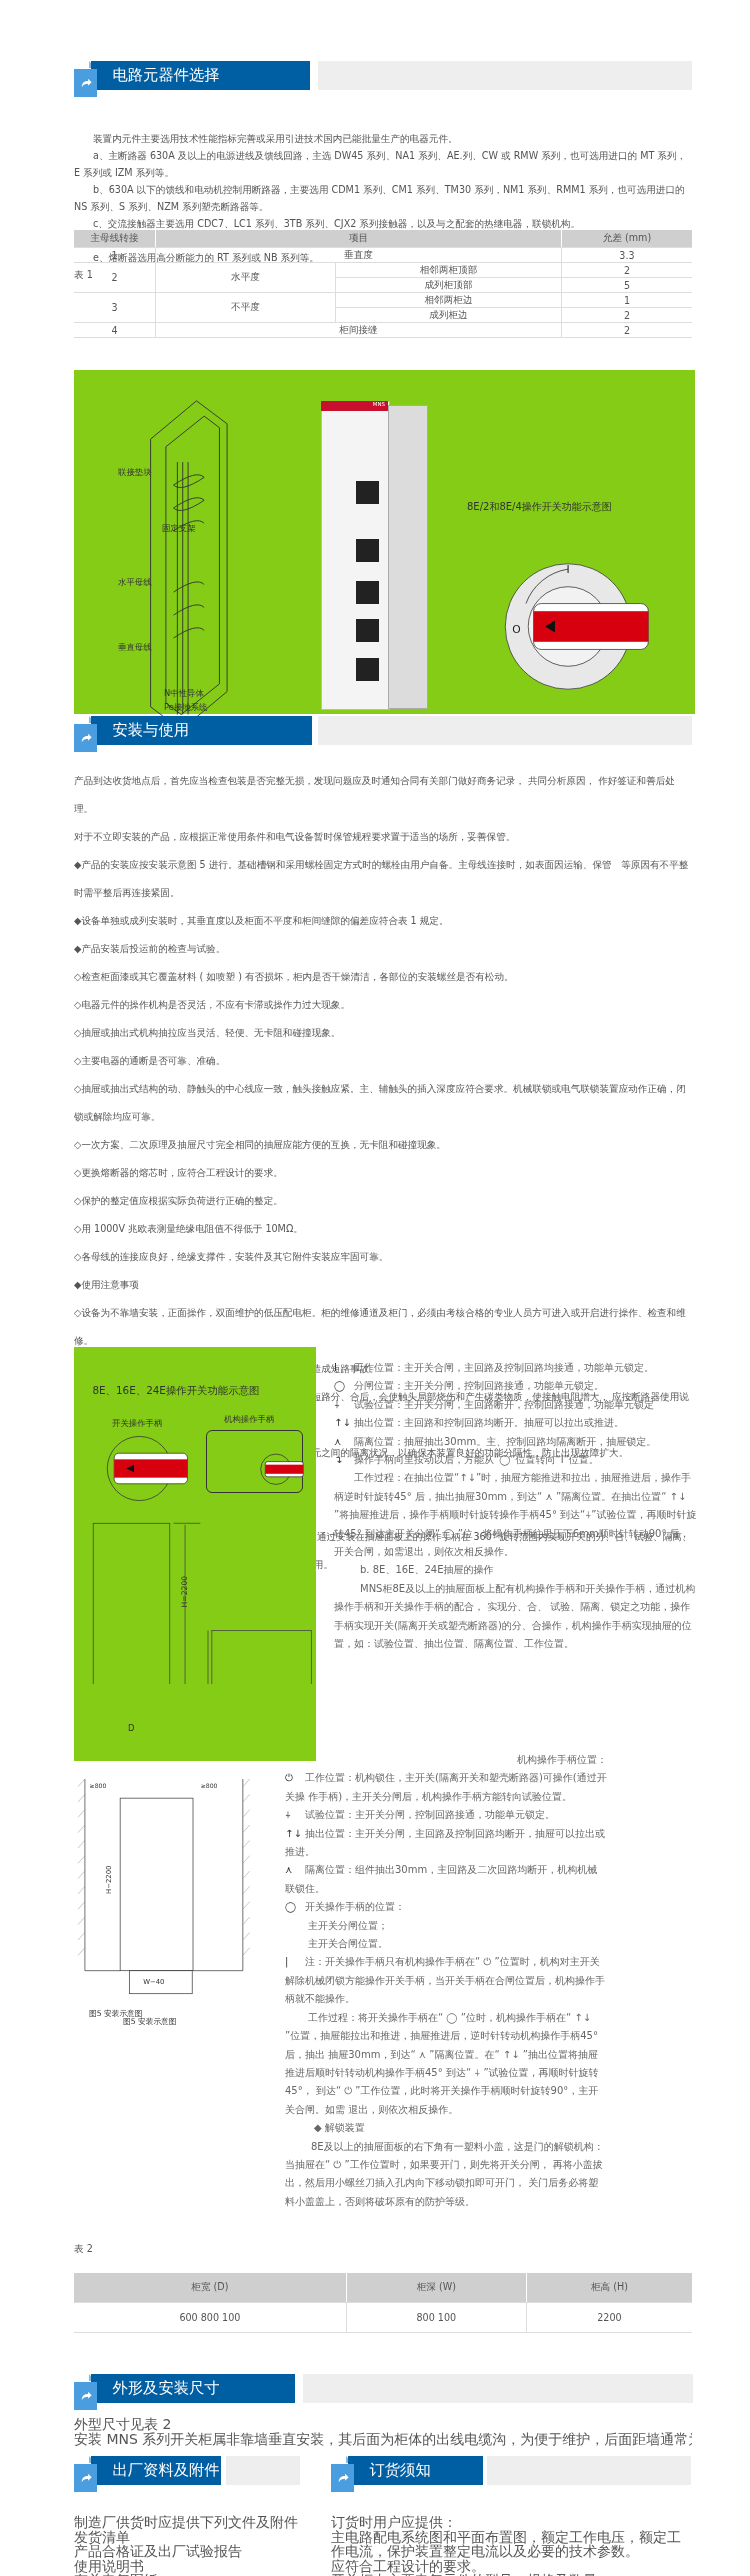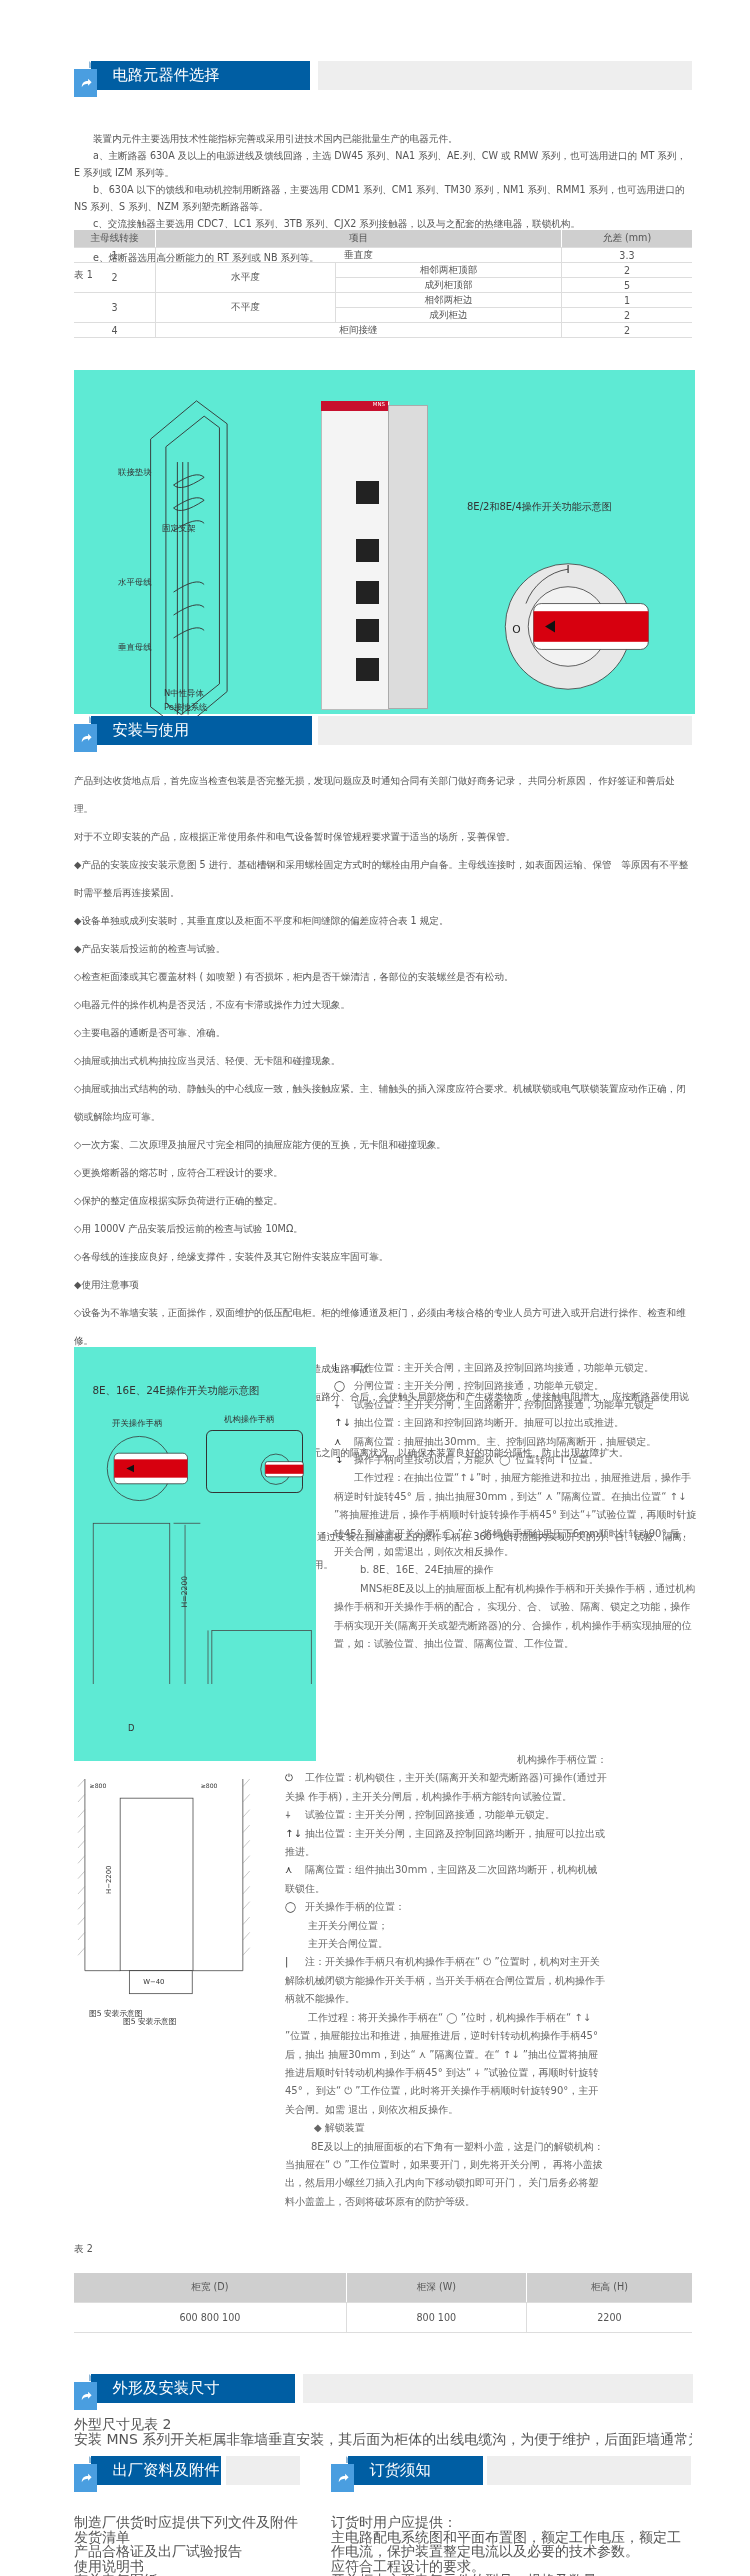--- a/index.html
+++ b/index.html
@@ -11,21 +11,21 @@
   .sec-head .icon{position:absolute;left:0;top:7.7px;width:23px;height:28px;background:#4a9ee0;display:flex;align-items:center;justify-content:center;}
   .sec-head .icon svg{width:14px;height:14px;}
   .sec-head .grey{position:absolute;top:0;height:29px;background:#eeeeee;}
   .para{position:absolute;left:74px;width:618px;line-height:20px;font-size:9.6px;color:#555;}
   .para p{margin:0;}
   .indent{text-indent:19px;}
   table.t{position:absolute;border-collapse:collapse;font-size:9.6px;color:#555;}
   table.t td,table.t th{text-align:center;border-bottom:0.8px solid #ddd;border-right:0.8px solid #ddd;height:14px;padding:0;font-weight:normal;}
   table.t th{background:#cfcfcf;height:17px;border-right:0.8px solid #fff;}
   table.t td:last-child,table.t th:last-child{border-right:none;}
-  .greybox{position:absolute;background:#5eead4;}
+  .greybox{position:absolute;background:#84cc16;}
   .rtxt{position:absolute;font-size:10px;line-height:18.4px;color:#666;}
   .rtxt p{margin:0;}
   .sym{display:inline-block;width:20px;color:#333;}
   .list{position:absolute;font-size:14px;line-height:15.7px;color:#555;}
   .list p{margin:0;}
 </style>
 </head>
 <body>
 
 <div class="sec-head" style="left:74px;top:61px;width:618px;">
@@ -141,27 +141,27 @@
 </div>
 
 <div class="para" style="top:767px;line-height:28px;">
   <p>产品到达收货地点后，首先应当检查包装是否完整无损，发现问题应及时通知合同有关部门做好商务记录， 共同分析原因， 作好签证和善后处理。</p>
   <p>对于不立即安装的产品，应根据正常使用条件和电气设备暂时保管规程要求置于适当的场所，妥善保管。</p>
   <p>◆产品的安装应按安装示意图 5 进行。基础槽钢和采用螺栓固定方式时的螺栓由用户自备。主母线连接时，如表面因运输、保管　等原因有不平整时需平整后再连接紧固。</p>
   <p>◆设备单独或成列安装时，其垂直度以及柜面不平度和柜间缝隙的偏差应符合表 1 规定。</p>
   <p>◆产品安装后投运前的检查与试验。</p>
   <p>◇检查柜面漆或其它覆盖材料 ( 如喷塑 ) 有否损坏，柜内是否干燥清洁，各部位的安装螺丝是否有松动。</p>
   <p>◇电器元件的操作机构是否灵活，不应有卡滞或操作力过大现象。</p>
+  <p>◇抽屉或抽出式机构抽拉应当灵活、轻便、无卡阻和碰撞现象。</p>
   <p>◇主要电器的通断是否可靠、准确。</p>
-  <p>◇抽屉或抽出式机构抽拉应当灵活、轻便、无卡阻和碰撞现象。</p>
   <p>◇抽屉或抽出式结构的动、静触头的中心线应一致，触头接触应紧。主、辅触头的插入深度应符合要求。机械联锁或电气联锁装置应动作正确，闭锁或解除均应可靠。</p>
   <p>◇一次方案、二次原理及抽屉尺寸完全相同的抽屉应能方便的互换，无卡阻和碰撞现象。</p>
   <p>◇更换熔断器的熔芯时，应符合工程设计的要求。</p>
   <p>◇保护的整定值应根据实际负荷进行正确的整定。</p>
-  <p>◇用 1000V 产品安装后投运前的检查与试验 10MΩ。</p>
+  <p>◇用 1000V 兆欧表测量绝缘电阻值不得低于 10MΩ。</p>
   <p>◇各母线的连接应良好，绝缘支撑件，安装件及其它附件安装应牢固可靠。</p>
   <p>◆使用注意事项</p>
   <p>◇设备为不靠墙安装，正面操作，双面维护的低压配电柜。柜的维修通道及柜门，必须由考核合格的专业人员方可进入或开启进行操作、检查和维修。</p>
   <p>◇接好电缆后，开关柜底部应封闭，以防小动物爬入柜内造成短路事故。</p>
   <p>◇空气断路器、塑壳断路器经过多次分、合，特别是经过短路分、合后，会使触头局部烧伤和产生碳类物质，使接触电阻增大， 应按断路器使用说明书进行维护和检修。</p>
   <p>◇经过安装和维护后，必须严格检查各隔室之间、功能单元之间的隔离状况，以确保本装置良好的功能分隔性，防止出现故障扩大。</p>
   <p>◆抽屉的操作</p>
   <p>◇ 8E/2 抽屉和 8E/4 抽屉的操作</p>
   <p>MNS 柜的 8E/2 抽屉和 8E/4 抽屉配有专用的操作机构，通过安装在抽屉面板上的操作手柄在 360° 旋转范围内实现开关的分、合、试验、隔离、锁定之功能。操作机构上还装有微动开关，作为电气闭锁用。</p>
 </div>

